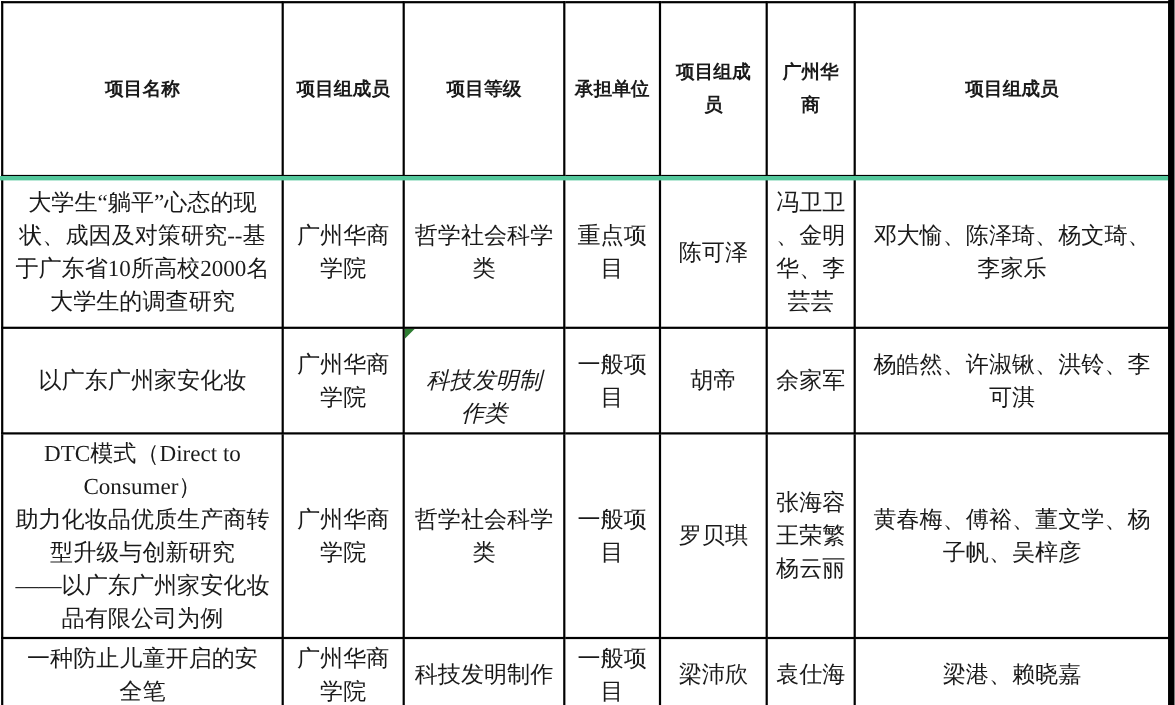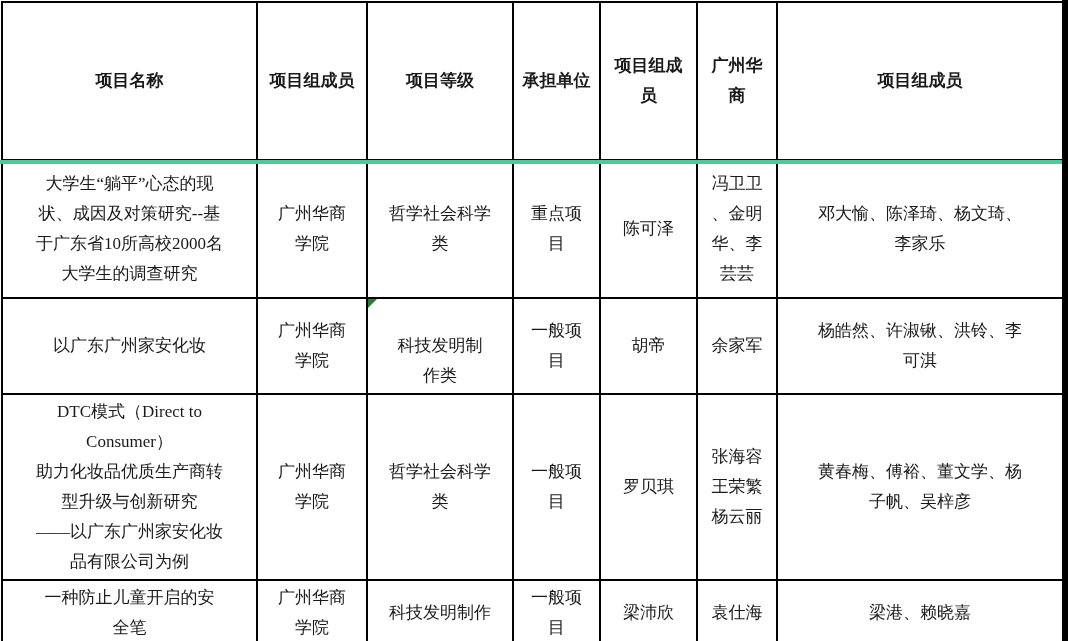--- a/index.html
+++ b/index.html
@@ -29,42 +29,42 @@
     white-space: pre-line;
     overflow: hidden;
     padding: 2px 7px;
   }
   table.grid th {
     font-size: 17px;
     font-weight: bold;
     line-height: 30px;
   }
   table.grid td {
-    font-size: 17px;
+    font-size: 21px;
     font-weight: normal;
     line-height: 30px;
   }
   tr.r-header { height: 158px; }
   tr.r-0 { height: 138px; }
   tr.r-1 { height: 62px; }
   tr.r-2 { height: 180px; }
   tr.r-3 { height: 60px; }
 
   .teal-divider-line {
     position: absolute;
     left: 0;
     top: 160px;
     width: 1062px;
     height: 4px;
     background: #53C79B;
     z-index: 5;
     pointer-events: none;
   }
 
-  .cell-rel { position: relative; }
+  .cell-rel { position: relative; font-style: italic; }
   .comment-marker {
     position: absolute;
     left: 0;
     top: 0;
     width: 0;
     height: 0;
     border-top: 9px solid #2E7D32;
     border-right: 9px solid transparent;
     z-index: 4;
   }

